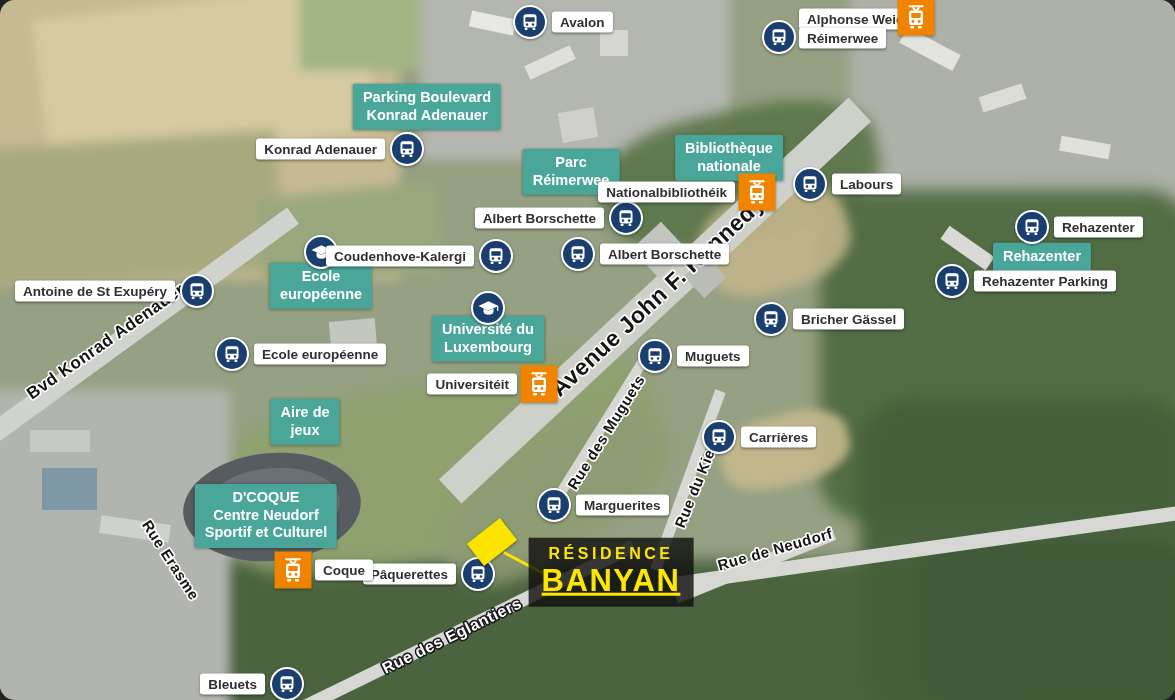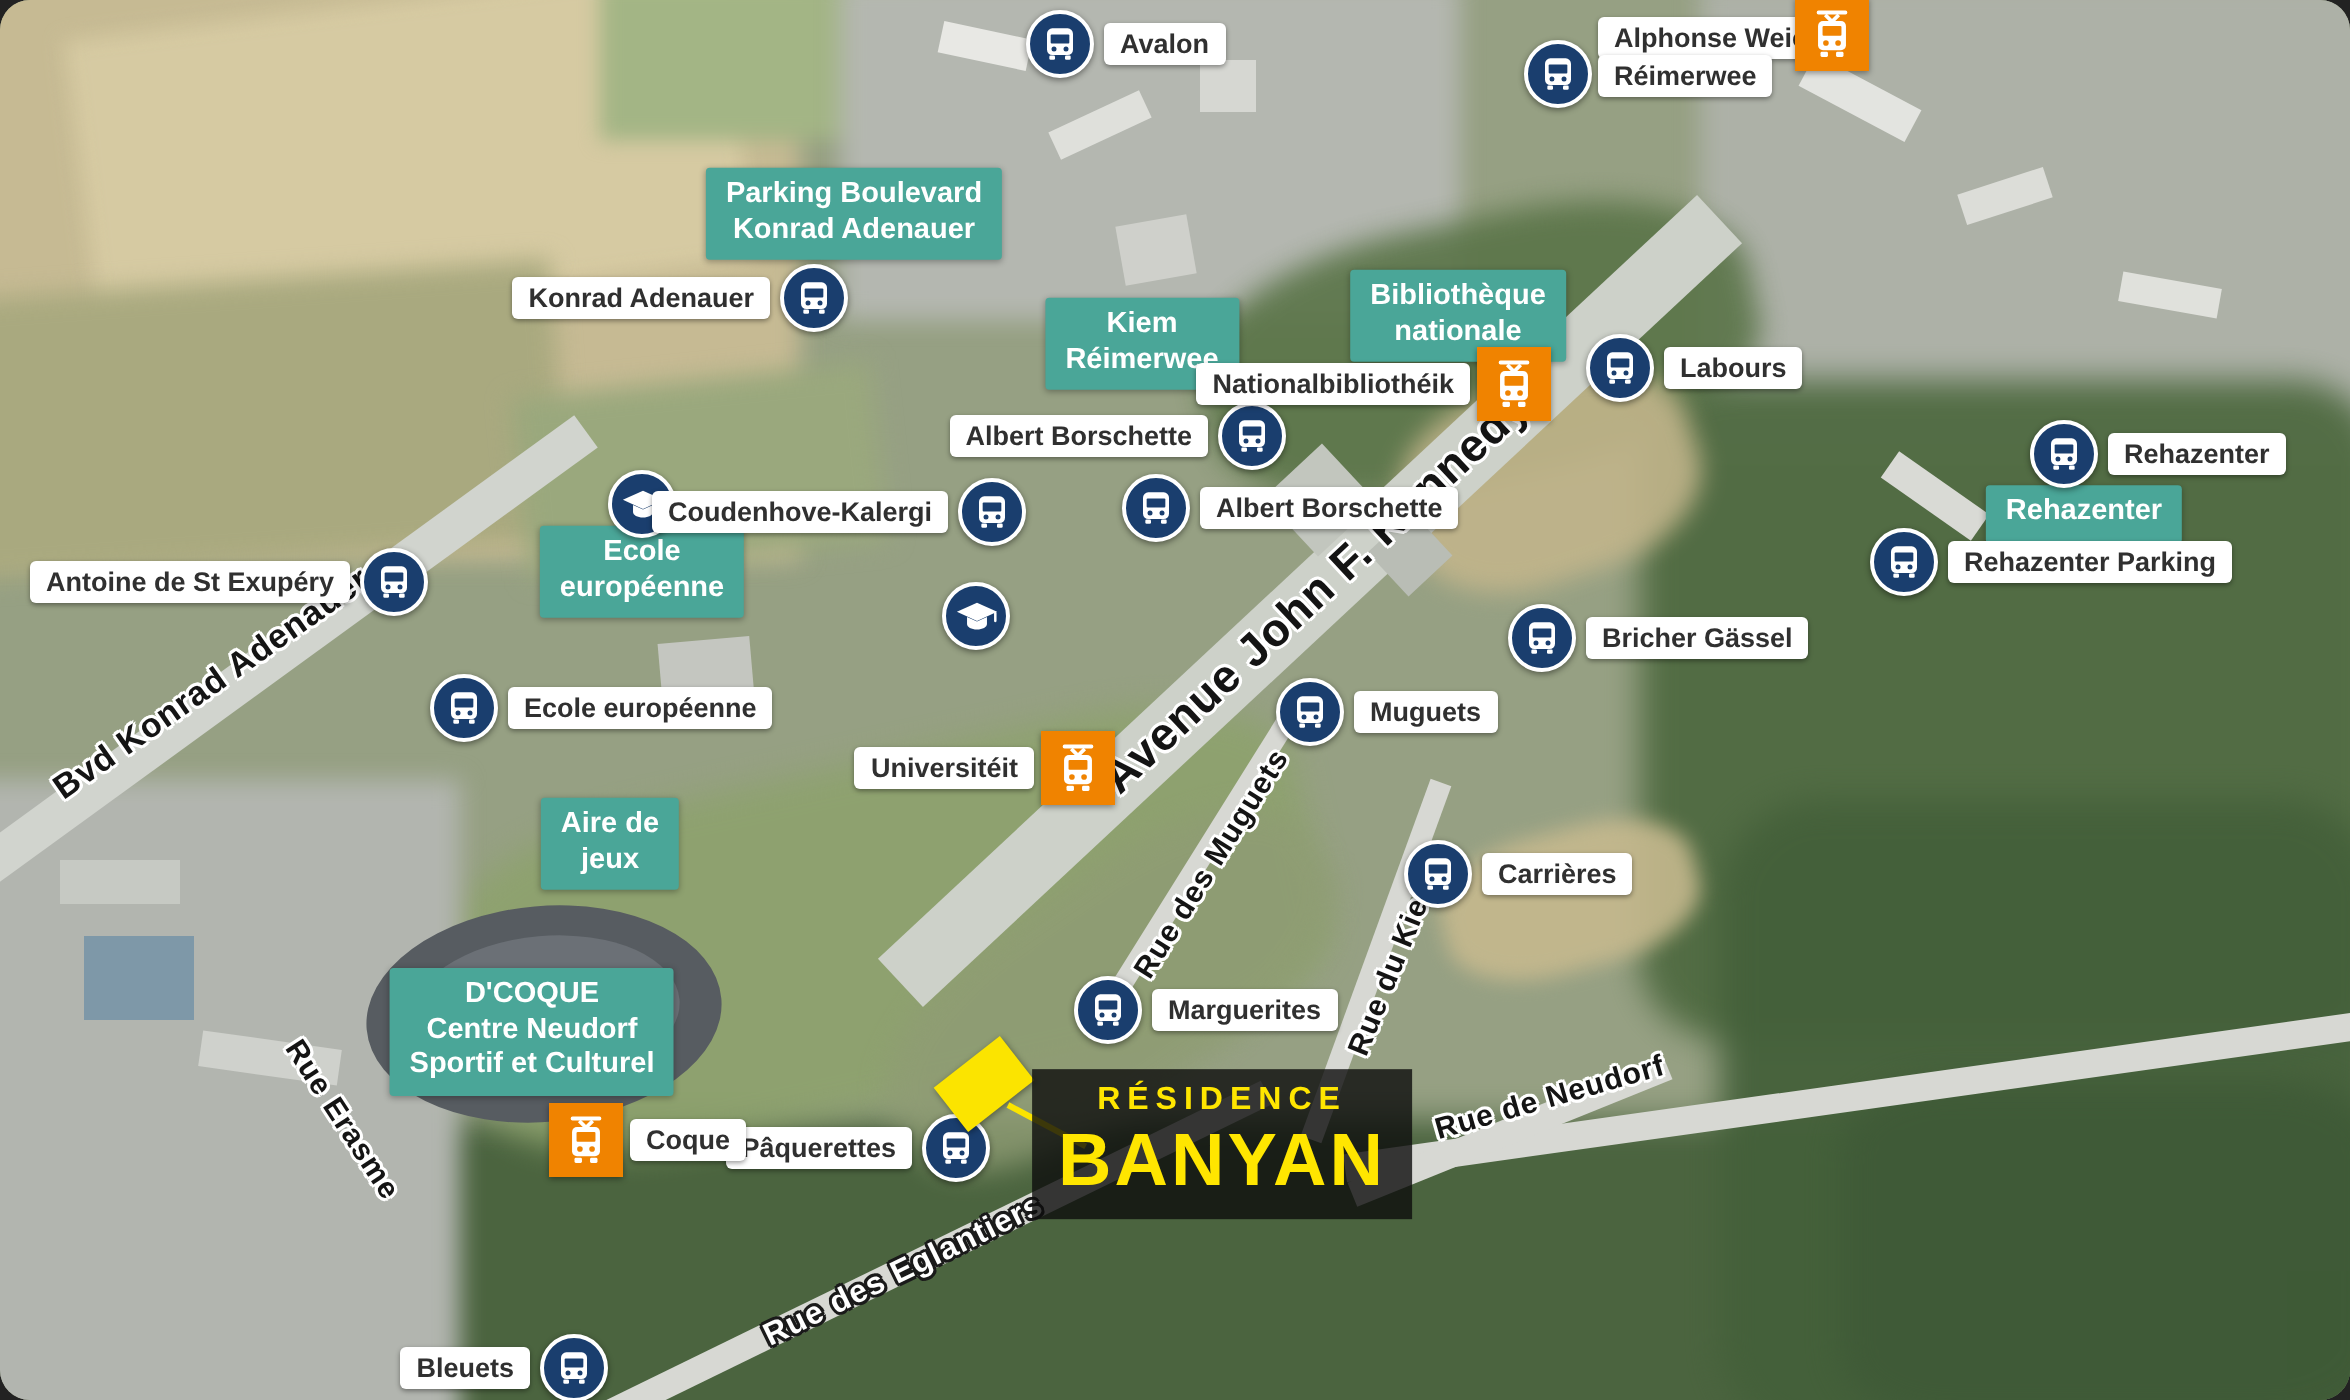--- a/index.html
+++ b/index.html
@@ -57,21 +57,21 @@
   }
   .res-line{
     position:absolute;left:504px;top:551px;width:44px;height:3px;
     transform-origin:0 50%;transform:rotate(28deg);z-index:12;
   }
   .res-box{
     position:absolute;left:611px;top:572px;transform:translate(-50%,-50%);
     background:rgba(12,12,12,.8);text-align:center;padding:7px 13px 9px;z-index:13;
   }
   .res-l1{font-size:16px;font-weight:bold;letter-spacing:3.5px;}
-  .res-l2{font-size:37px;font-weight:bold;letter-spacing:1.5px;line-height:1.05;margin-top:2px;}
+  .res-l2{font-size:31px;font-weight:bold;letter-spacing:1.5px;line-height:1.05;margin-top:2px;text-decoration:underline;}
 </style>
 </head>
 <body>
 
 <div class="viewport">
   <div class="bg" id="bg">
     <div class="ring"></div>
   <div class="patch" style="left: -20px; top: -20px; width: 420px; height: 300px; transform: rotate(0deg); background: rgb(198, 186, 147); opacity: 1; filter: blur(6px); border-radius: 0%;"></div>
       <div class="patch" style="left: 40px; top: 0px; width: 330px; height: 150px; transform: rotate(-7deg); background: rgb(214, 202, 162); opacity: 1; filter: blur(5px); border-radius: 0%;"></div>
       <div class="patch" style="left: -20px; top: 140px; width: 300px; height: 140px; transform: rotate(-4deg); background: rgb(169, 169, 127); opacity: 1; filter: blur(6px); border-radius: 0%;"></div>
@@ -412,30 +412,34 @@
   <path d="M6.8 12 v3.6 c0 1.6 2.3 2.9 5.2 2.9 s5.2 -1.3 5.2 -2.9 V12 L12 14.4 6.8 12 Z" fill="#fff"></path>
   <rect x="20.9" y="9.3" width="1.3" height="5.4" rx="0.6" fill="#fff"></rect>
           </svg>
         </div>
       </div>
       <div class="poi" style="left: 427px; top: 107px; background: rgb(74, 166, 152);">
         <div>Parking Boulevard</div>
         <div>Konrad Adenauer</div>
       </div>
       <div class="poi" style="left: 571px; top: 172px; background: rgb(74, 166, 152);">
-        <div>Kiem</div>
+        <div>Parc</div>
         <div>Réimerwee</div>
       </div>
       <div class="poi" style="left: 729px; top: 158px; background: rgb(74, 166, 152);">
         <div>Bibliothèque</div>
         <div>nationale</div>
       </div>
       <div class="poi" style="left: 321px; top: 286px; background: rgb(74, 166, 152);">
         <div>Ecole</div>
         <div>européenne</div>
+      </div>
+      <div class="poi" style="left: 488px; top: 339px; background: rgb(74, 166, 152);">
+        <div>Université du</div>
+        <div>Luxembourg</div>
       </div>
       <div class="poi" style="left: 284px; top: 422px; background: rgb(74, 166, 152); margin-left: 21px;">
         <div>Aire de</div>
         <div>jeux</div>
       </div>
       <div class="poi" style="left: 266px; top: 516px; background: rgb(74, 166, 152);">
         <div>D'COQUE</div>
         <div>Centre Neudorf</div>
         <div>Sportif et Culturel</div>
       </div>

